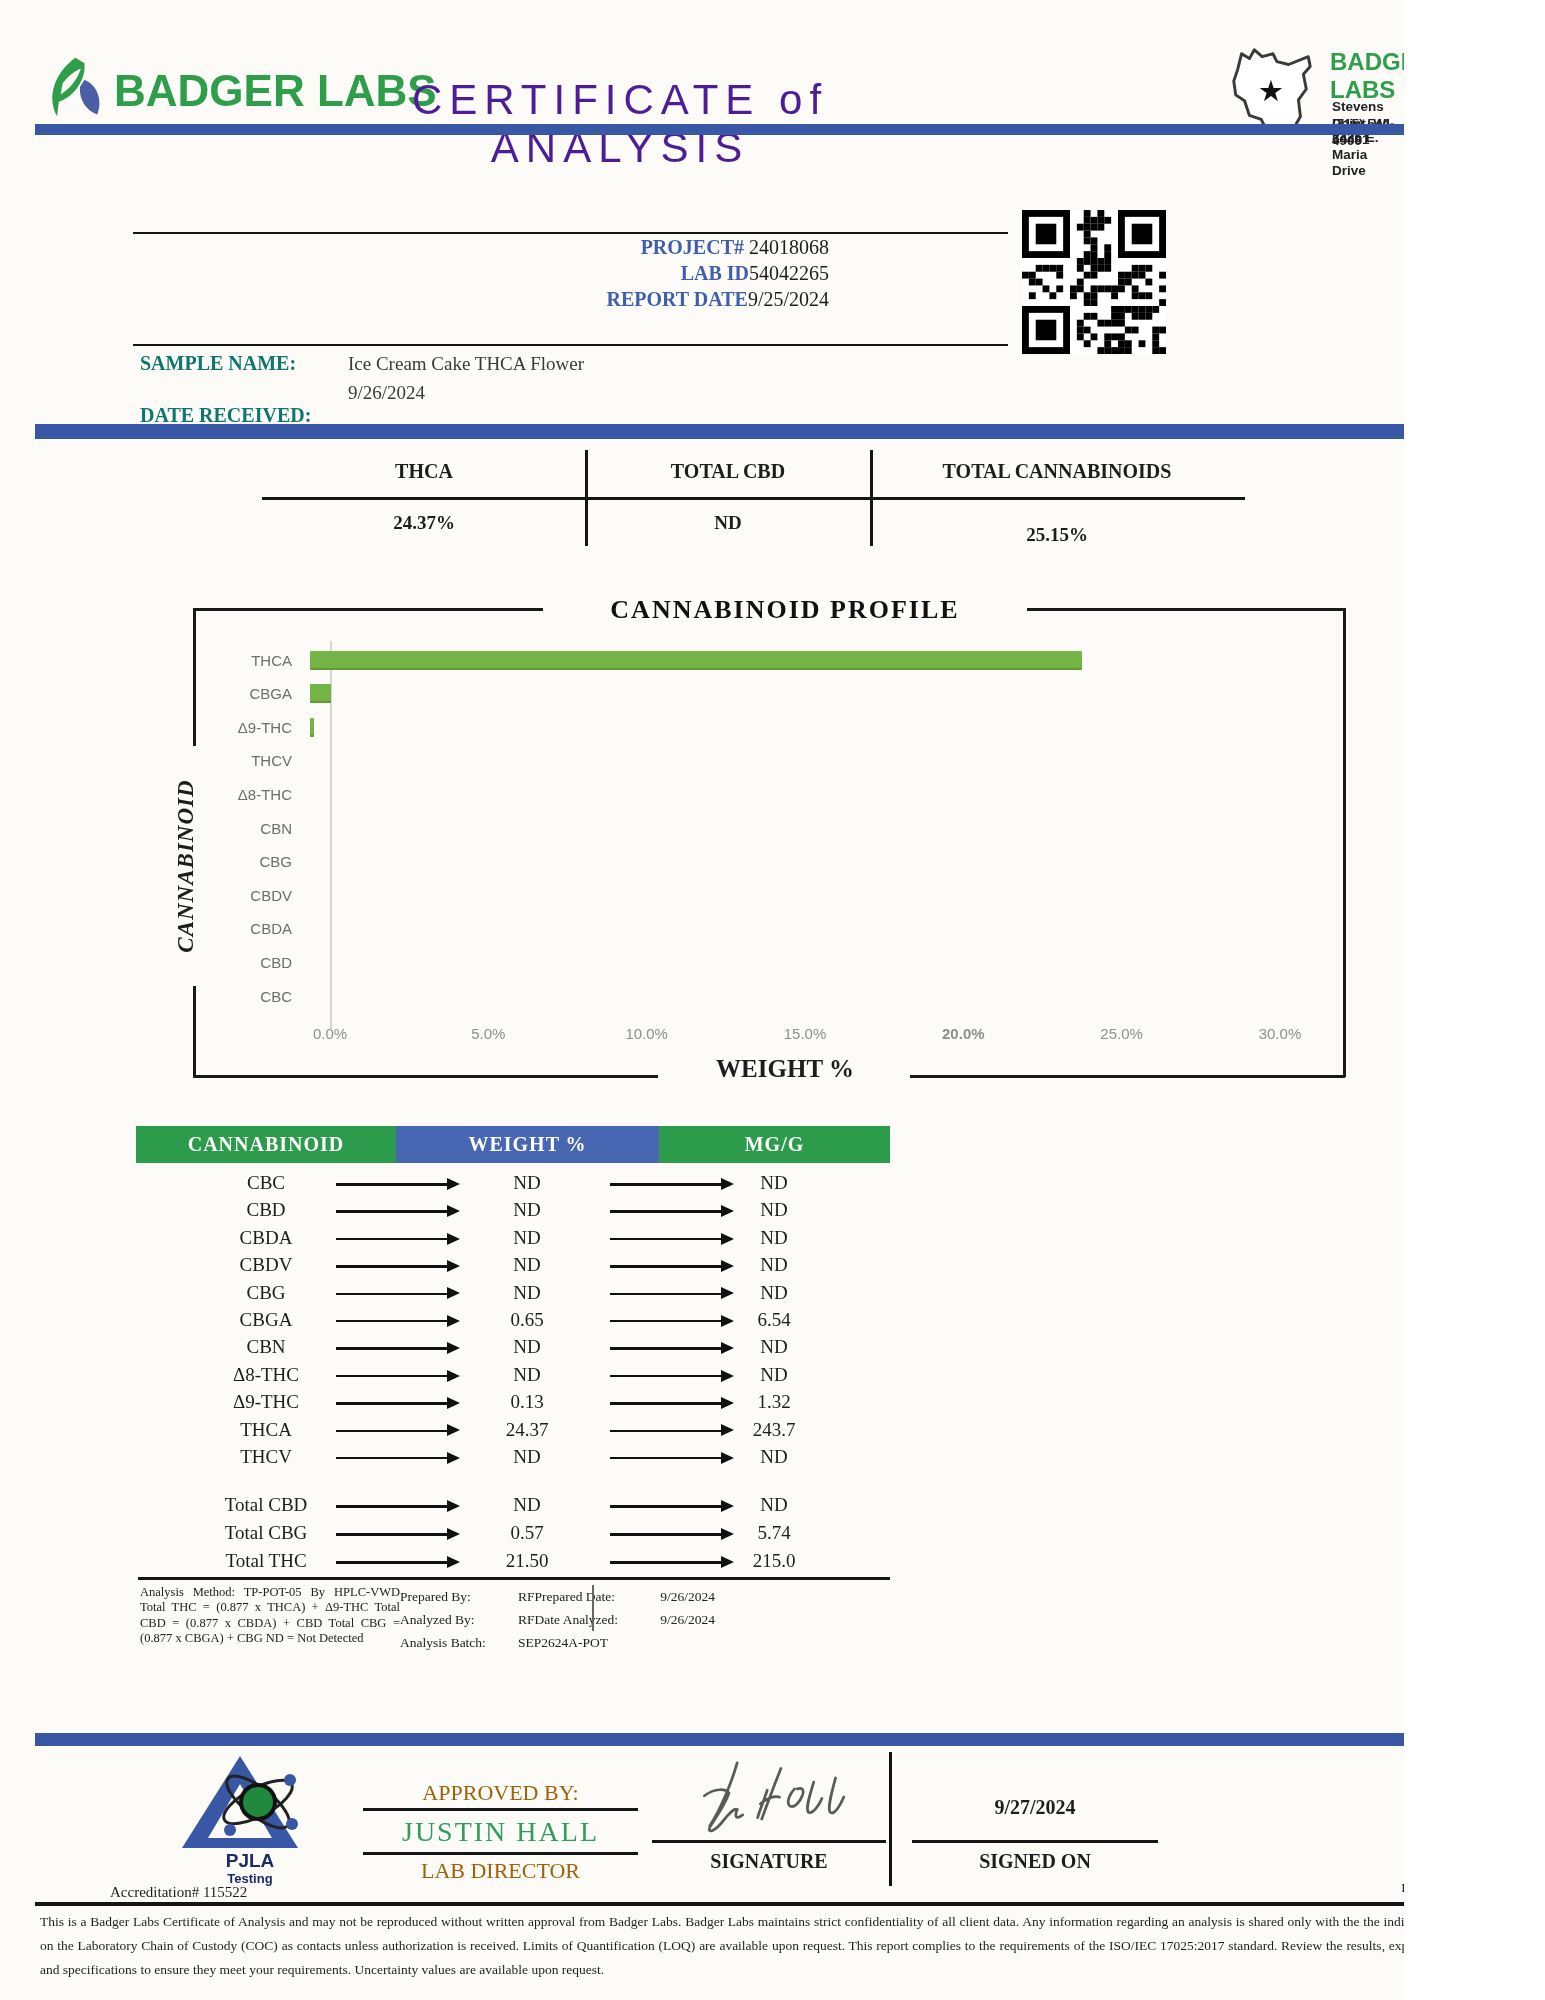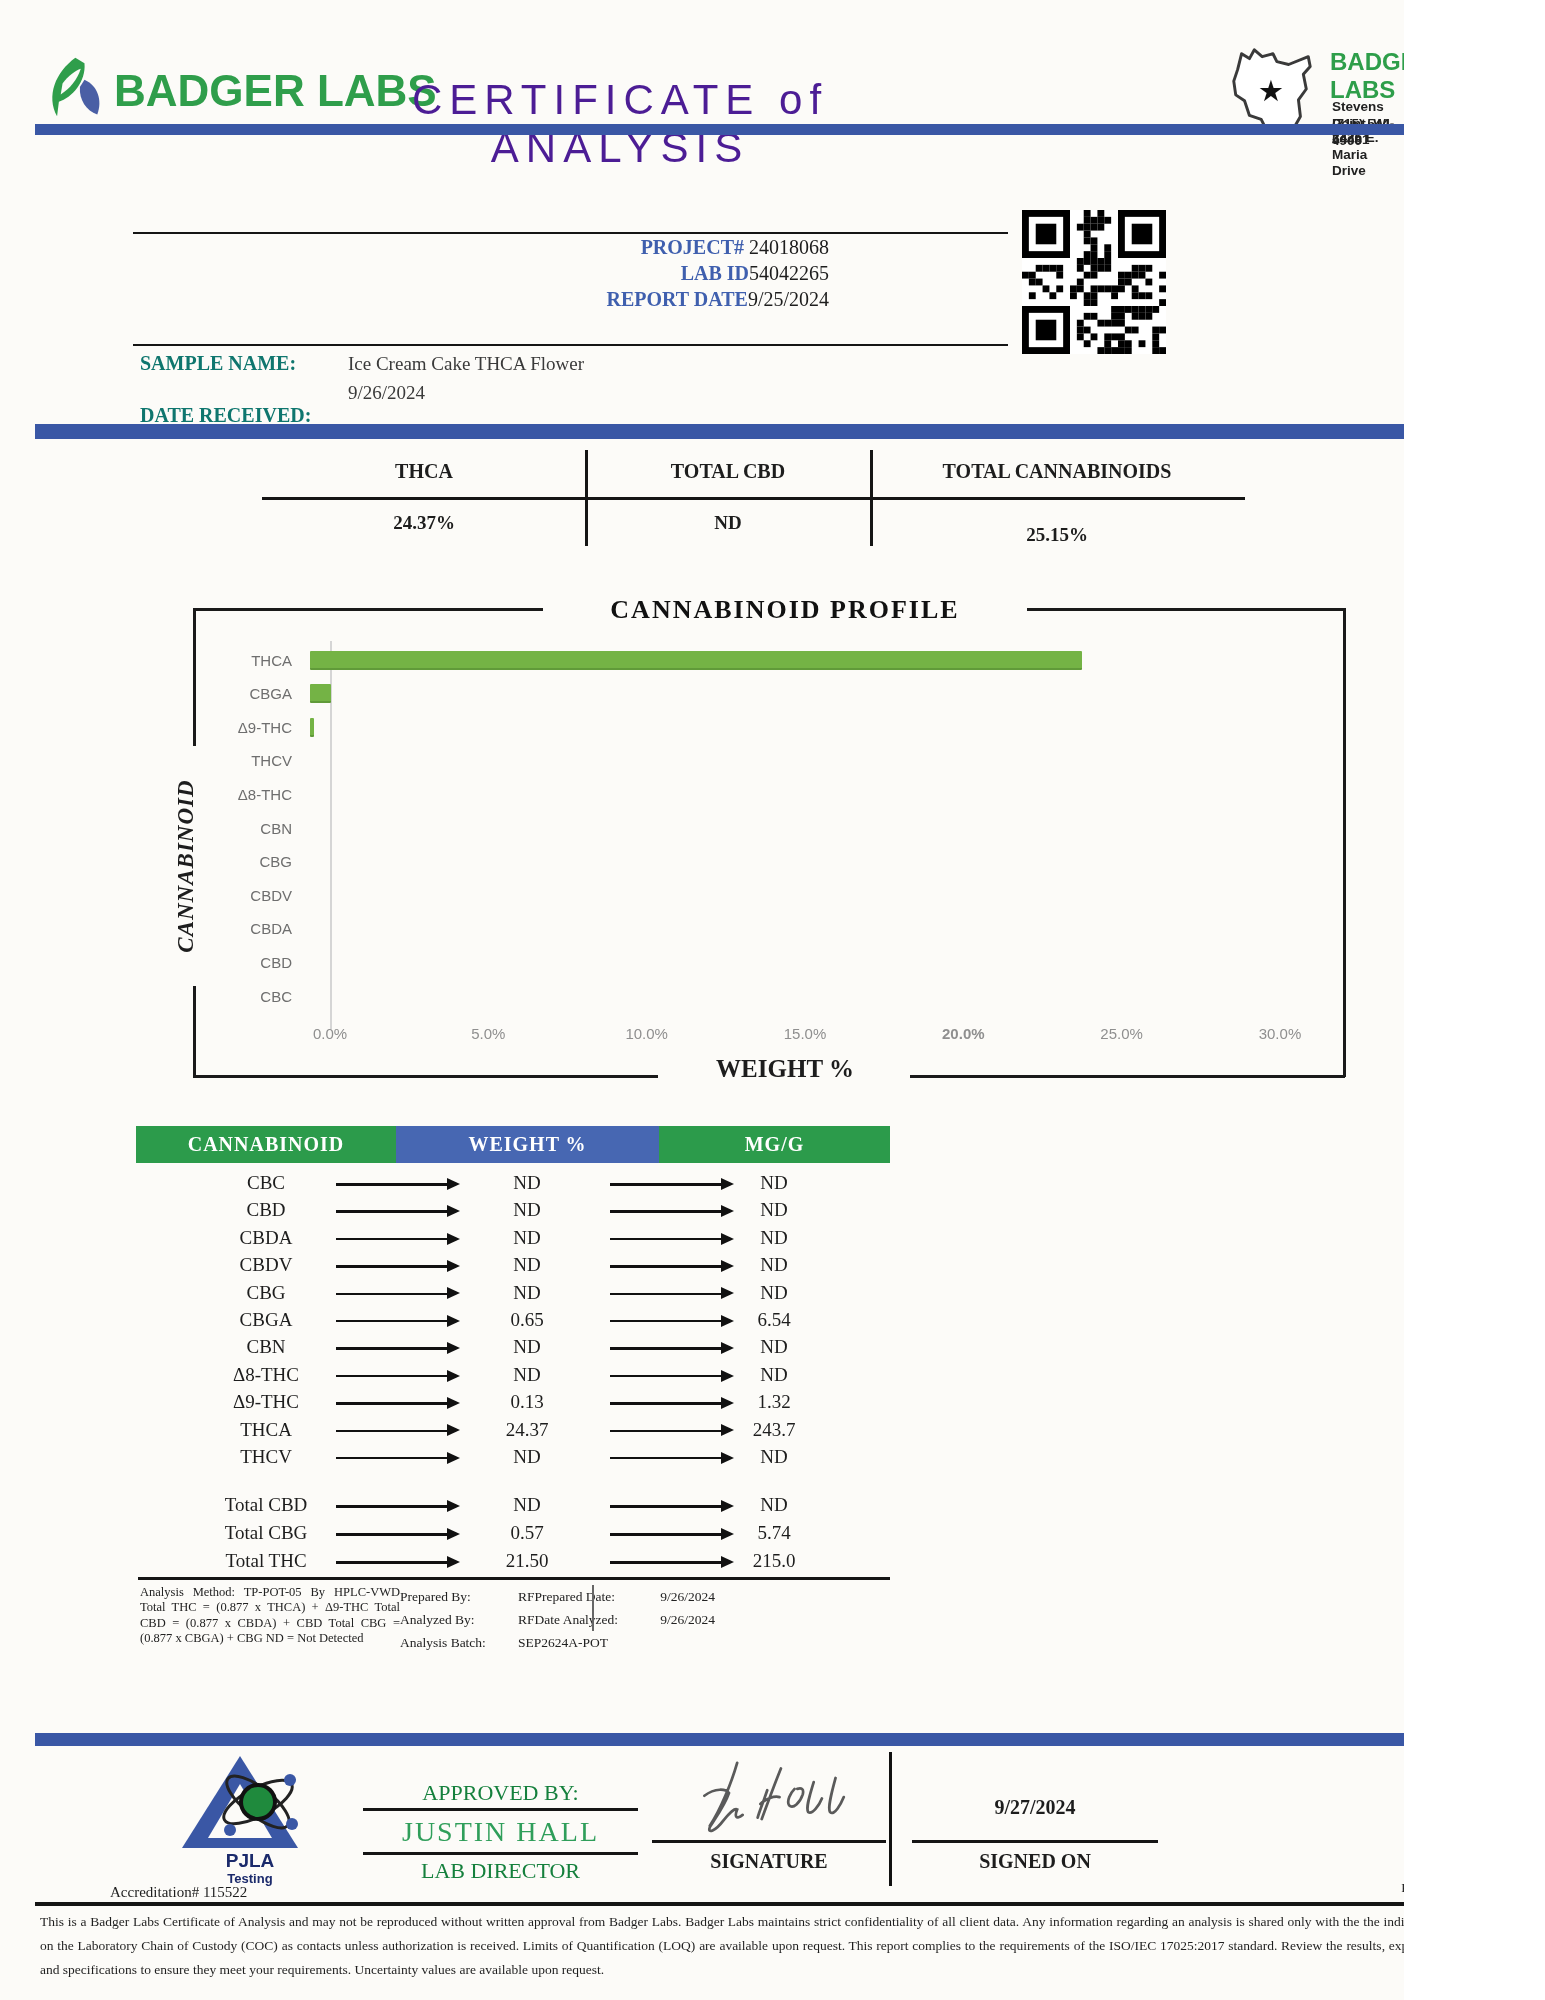--- a/index.html
+++ b/index.html
@@ -47,21 +47,21 @@
   .rt-arrow.a2 { left:474px; }
   .rt-arrow::after { content:""; position:absolute; right:-12px; top:-5.2px; border-left:13px solid #111; border-top:6.5px solid transparent; border-bottom:6.5px solid transparent; }
   
   .method { position:absolute; left:140px; top:1585px; width:260px; font-size:12.5px; line-height:1.22; text-align:justify; color:#222; }
   .prep { position:absolute; left:400px; top:1589px; width:500px; font-size:13.5px; color:#222; }
   .prep-row { position:relative; height:23px; }
   .prep-l1 { position:absolute; left:0; }
   .prep-combo { position:absolute; left:118px; white-space:nowrap; }
   .prep-date { position:absolute; left:215px; width:100px; text-align:right; }
   
-  .appr-label { position:absolute; text-align:center; font-size:22px; color:#15803d; }
+  .appr-label { position:absolute; text-align:center; font-size:22px; color:#a16207; }
   .appr-name { position:absolute; text-align:center; font-size:28px; letter-spacing:2px; color:#2f9e5a; }
   .sig-label { position:absolute; text-align:center; font-size:20px; font-weight:bold; }
   .pjla-txt { font-family:"Liberation Sans", sans-serif; font-weight:bold; color:#1b2a6b; text-align:center; }
   .page-num { position:absolute; left:1330px; top:1880px; width:130px; text-align:right; font-size:13px; }
   .disclaimer { position:absolute; left:40px; top:1910px; width:1465px; font-size:13.5px; line-height:1.78; text-align:justify; color:#1f1f1f; }
 </style>
 </head>
 <body>
 
 <div class="page">

